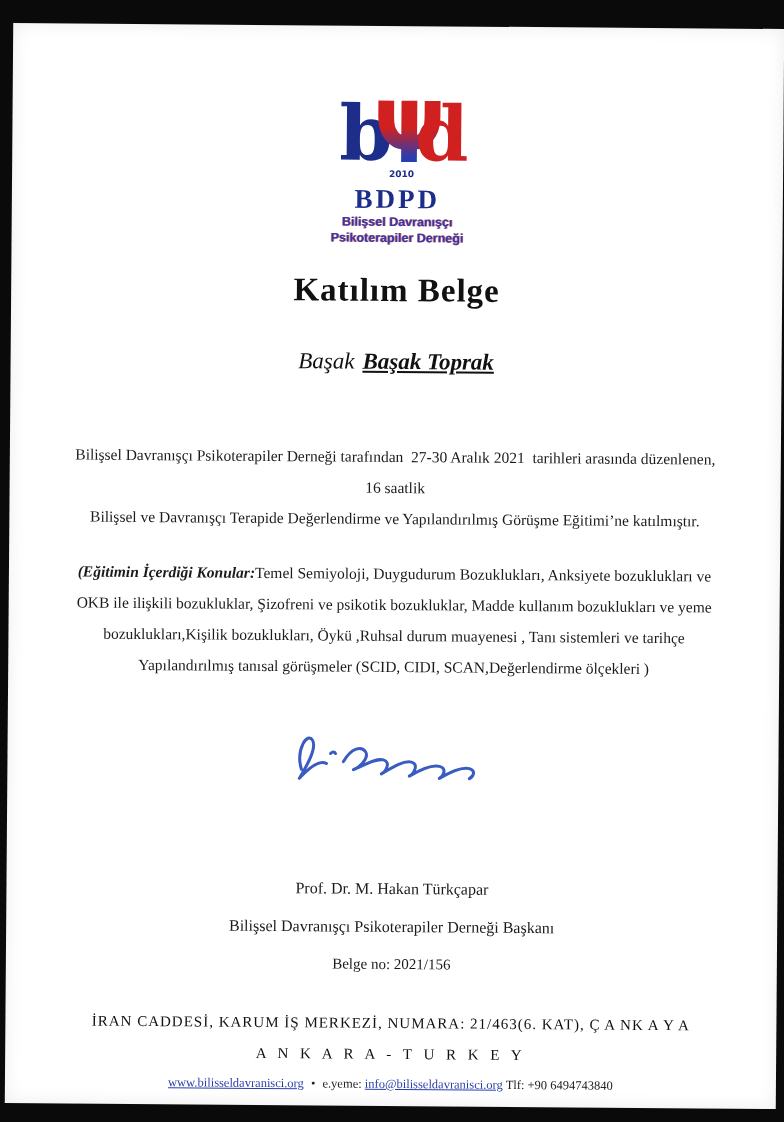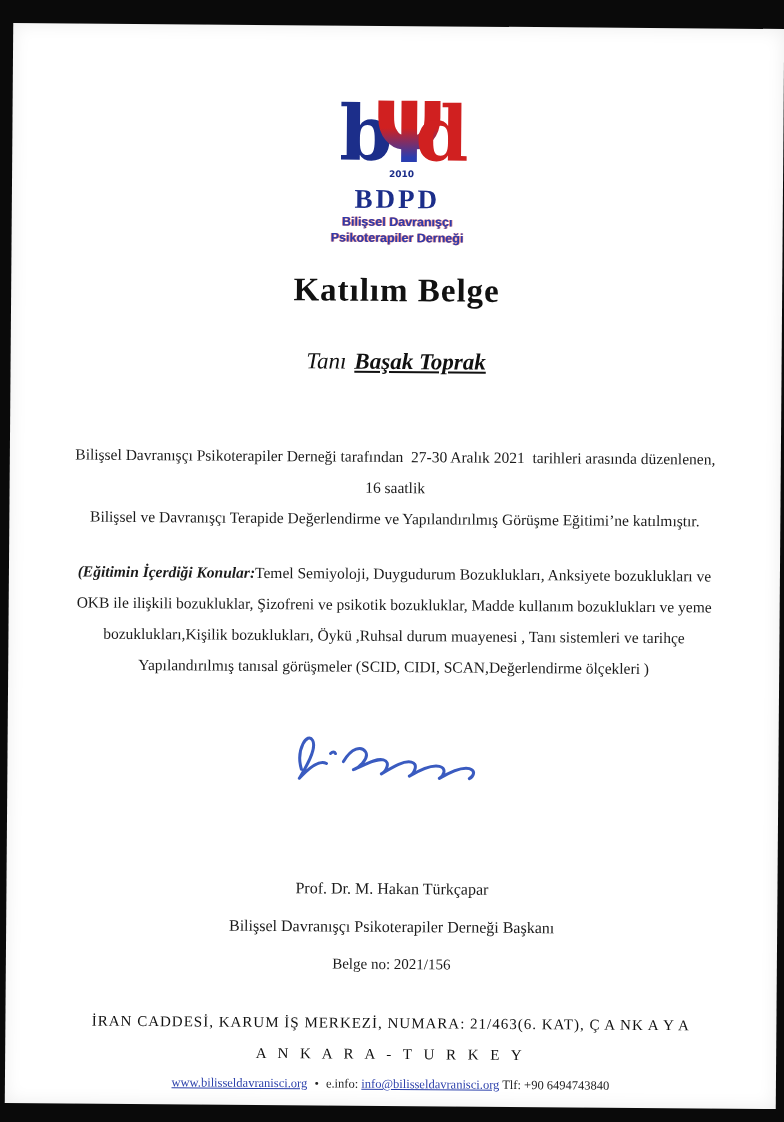--- a/index.html
+++ b/index.html
@@ -102,21 +102,21 @@
       <div class="logo-acronym">BDPD</div>
       <div class="logo-org">
         <div>Bilişsel Davranışçı</div>
         <div>Psikoterapiler Derneği</div>
       </div>
     </div>
 
     <div class="title">Katılım Belge</div>
 
     <div class="salutation">
-      <span>Tanı</span><span class="name">Başak Toprak</span>
+      <span>Başak</span><span class="name">Başak Toprak</span>
     </div>
 
     <div class="body-par">
       <div>Bilişsel Davranışçı Psikoterapiler Derneği tarafından &nbsp;27-30 Aralık 2021&nbsp; tarihleri arasında düzenlenen,</div>
       <div>16 saatlik</div>
       <div>Bilişsel ve Davranışçı Terapide Değerlendirme ve Yapılandırılmış Görüşme Eğitimi’ne katılmıştır.</div>
     </div>
 
     <div class="topics">
       <span class="label">(Eğitimin İçerdiği Konular:</span><span>Temel Semiyoloji, Duygudurum Bozuklukları, Anksiyete bozuklukları ve OKB ile ilişkili bozukluklar, Şizofreni ve psikotik bozukluklar, Madde kullanım bozuklukları ve yeme bozuklukları,Kişilik bozuklukları, Öykü ,Ruhsal durum muayenesi , Tanı sistemleri ve tarihçe Yapılandırılmış tanısal görüşmeler (SCID, CIDI, SCAN,Değerlendirme ölçekleri )</span>
@@ -139,18 +139,18 @@
     </div>
 
   </div>
 
   <div class="footer">
     <div class="addr1">İRAN CADDESİ, KARUM İŞ MERKEZİ, NUMARA: 21/463(6. KAT), Ç A NK A Y A</div>
     <div class="addr2">A N K A R A - T U R K E Y</div>
     <div class="contact">
       <span class="link">www.bilisseldavranisci.org</span>
       <span class="sep">•</span>
-      <span>e.info:</span>
+      <span>e.yeme:</span>
       <span class="link">info@bilisseldavranisci.org</span>
       <span>Tlf: +90 6494743840</span>
     </div>
   </div>
 </div>
 
 </body></html>

